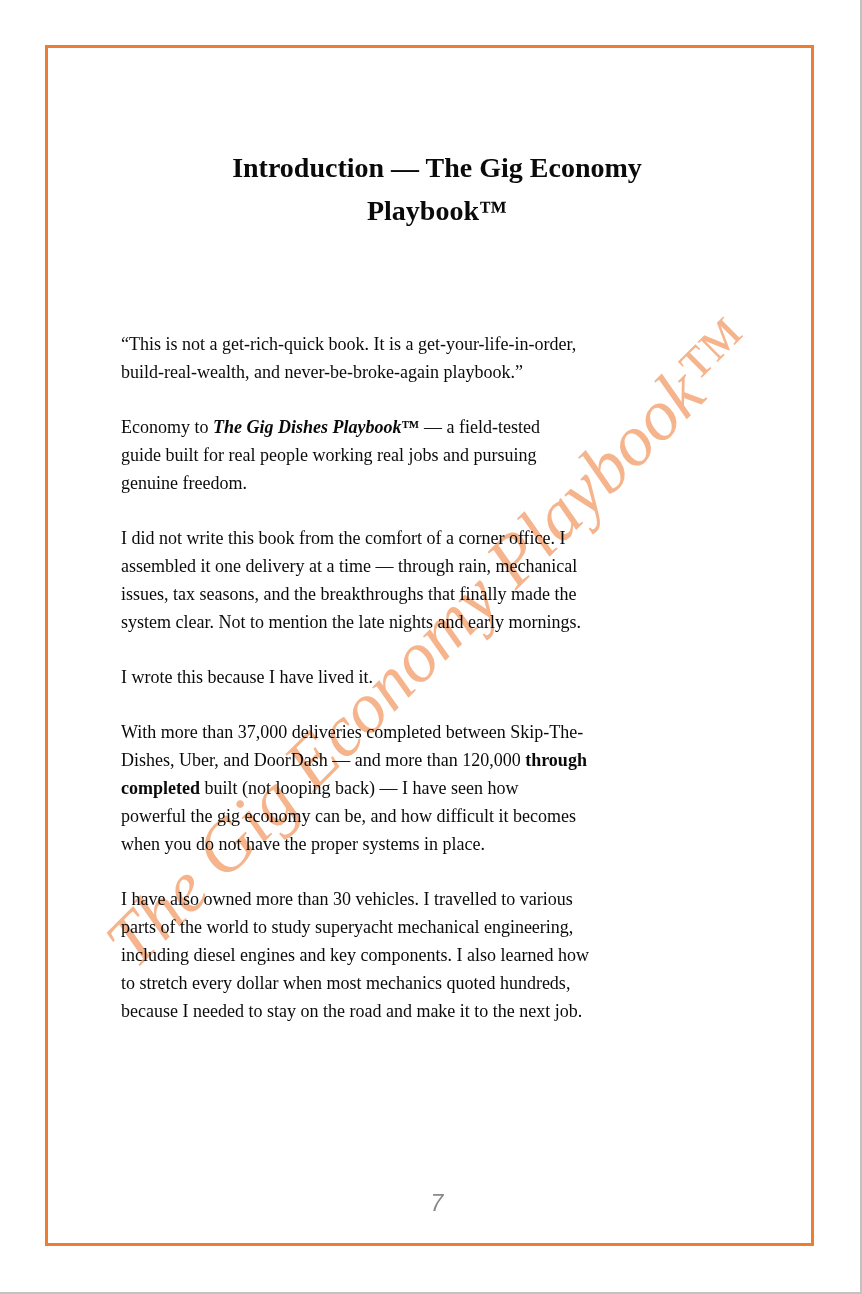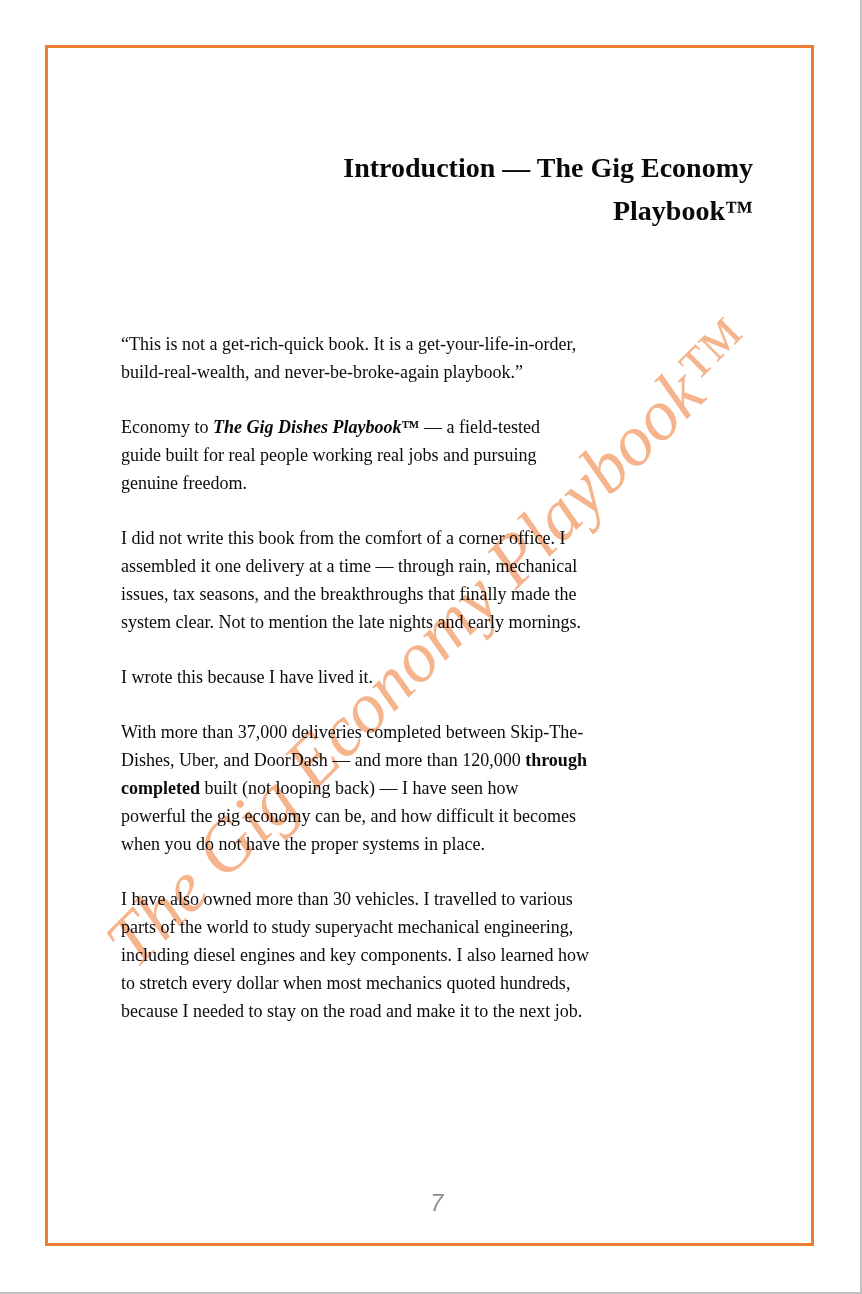--- a/index.html
+++ b/index.html
@@ -42,21 +42,21 @@
   .content{
     position:absolute;
     left:121px; top:146px;
     width:632px;
     z-index:1;
   }
   .title{
     font-size:28px;
     line-height:43px;
     font-weight:bold;
-    text-align:right;
+    text-align:center;
     white-space:pre-line;
   }
   .body{
     padding-top:98px;
     font-size:18px;
     line-height:28px;
   }
   .body p{
     margin:0 0 27px 0;
     white-space:pre-wrap;

